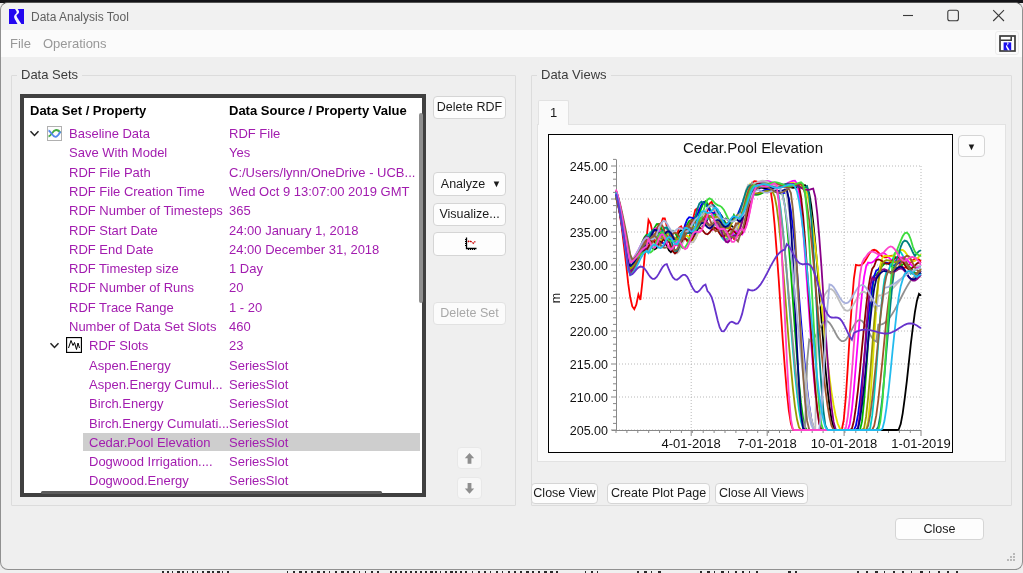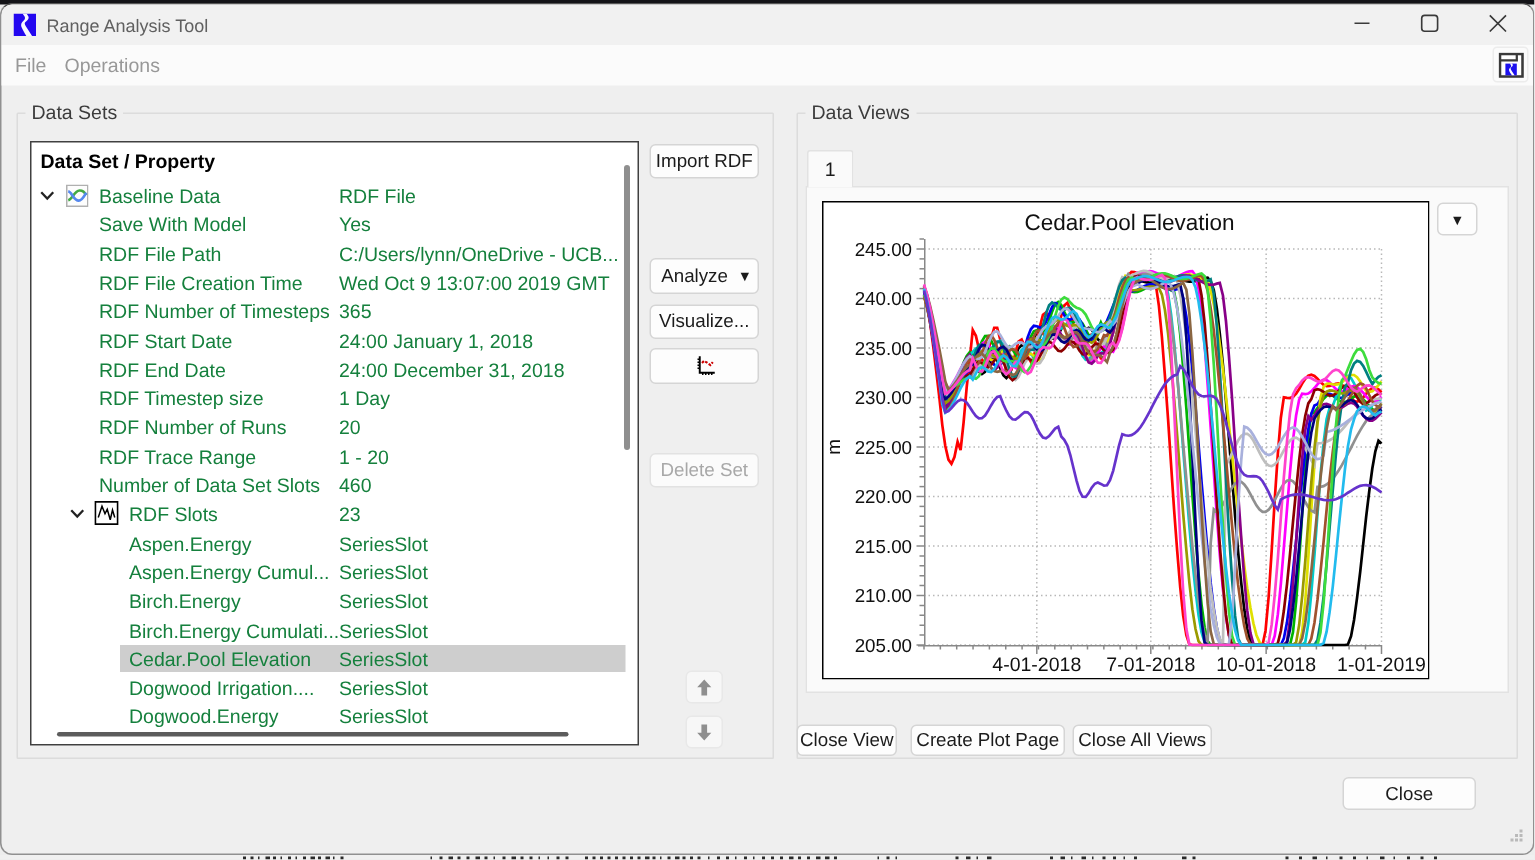--- a/index.html
+++ b/index.html
@@ -5,54 +5,55 @@
 body{font-family:"Liberation Sans",sans-serif;background:#ededed;position:relative}
 .abs{position:absolute}
 #win{position:absolute;left:0;top:2px;width:1023px;height:568px;background:#efefef;border:1px solid #909090;border-radius:8px;border-top-color:#555}
 #titlebar{position:absolute;left:1px;top:3px;width:1021px;height:27px;background:#f1f1f1;border-radius:7px 7px 0 0}
 #menubar{position:absolute;left:1px;top:30px;width:1021px;height:27px;background:#fbfbfb}
 .menu{position:absolute;top:36px;font-size:13px;color:#989898}
 .gb{position:absolute;border:1px solid #dcdcdc;border-radius:1px}
 .gbl{position:absolute;font-size:13px;color:#3c3c3c;background:#efefef;padding:0 4px;height:14px;line-height:14px}
 .btn{position:absolute;background:#fdfdfd;border:1px solid #d5d5d5;border-radius:4px;font-size:12.5px;color:#1b1b1b;text-align:center}
 .btn.dis{color:#a8a8a8;border-color:#e2e2e2;background:#fbfbfb}
-#tree{position:absolute;left:20px;top:94px;width:406px;height:403px;background:#fff;border:1px solid #404040}
-.trow{position:absolute;height:19px;font-size:13px;color:#15803d;white-space:nowrap}
+#tree{position:absolute;left:20px;top:94px;width:406px;height:403px;background:#fff;border:4px solid #404040}
+.trow{position:absolute;height:19px;font-size:13px;color:#a21caf;white-space:nowrap}
 .hdr{font-weight:bold;font-size:13px;color:#000;position:absolute;white-space:nowrap}
 </style></head><body>
 <div class="abs" style="left:0;top:0;width:1023px;height:3px;background:#141418"></div>
 <div id="win"></div>
 <div id="titlebar"></div>
 <div id="menubar"></div>
 
 <svg class="abs" style="left:9px;top:9px" width="15" height="15" viewBox="0 0 16 16">
   <rect x="0" y="0" width="16" height="16" fill="#2307f0"></rect>
   <path d="M6.4,0 L9.2,0 C10.8,1.9 11.4,3.3 10.0,4.7 C8.7,6.0 7.9,6.4 8.0,7.3 C8.1,8.4 9.4,10.0 10.6,11.9 L13.2,16 L9.1,16 C7.7,13.4 6.3,11.3 5.6,9.4 C5.0,7.6 5.9,6.3 7.1,5.2 C8.3,4.1 8.5,3.3 7.8,2.0 C7.5,1.4 6.8,0.6 6.4,0 Z" fill="#f7f7ff"></path>
 </svg>
-<div class="abs" style="left:31px;top:10px;font-size:12px;color:#606060">Range Analysis Tool</div>
+<div class="abs" style="left:31px;top:10px;font-size:12px;color:#606060">Data Analysis Tool</div>
 <svg class="abs" style="left:900px;top:9px" width="108" height="13" viewBox="0 0 108 13">
   <line x1="3" y1="6.5" x2="13" y2="6.5" stroke="#3a3a3a" stroke-width="1.1"></line>
   <rect x="47.8" y="1.2" width="10.6" height="10.6" fill="none" stroke="#3a3a3a" stroke-width="1.1" rx="2"></rect>
   <path d="M93.2,1.2 L104,12 M104,1.2 L93.2,12" stroke="#3a3a3a" stroke-width="1.1"></path>
 </svg>
 
 <div class="menu" style="left:10px">File</div>
 <div class="menu" style="left:43px">Operations</div>
 <div class="abs" style="left:995px;top:31px;width:24px;height:24px;border:1px solid #ececec;border-radius:3px"></div>
 <svg class="abs" style="left:999px;top:35px" width="17" height="17" viewBox="0 0 17 17">
   <rect x="1" y="1" width="15" height="15" fill="#fff" stroke="#3a3a3a" stroke-width="1.7"></rect>
   <path d="M1.5,5.3 L12.2,5.3 L12.2,1.5" fill="none" stroke="#3a3a3a" stroke-width="1.5"></path>
   <rect x="4.6" y="7.4" width="7.6" height="7.8" fill="#1c10ee"></rect>
   <path d="M7.6,7.4 L9.0,7.4 C9.6,8.2 9.8,8.8 9.1,9.4 C8.5,9.9 8.0,10.2 8.1,10.8 C8.2,11.4 8.8,12.1 9.4,13.1 L10.7,15.2 L8.9,15.2 C8.2,14 7.4,13 7.1,12.1 C6.8,11.2 7.3,10.6 7.8,10.1 C8.4,9.6 8.6,9.2 8.4,8.6 C8.2,8.2 7.9,7.8 7.6,7.4 Z" fill="#fff"></path>
 </svg>
 
 <div class="gb" style="left:11px;top:75px;width:505px;height:431px"></div>
 <div class="gbl" style="left:17px;top:68px">Data Sets</div>
 <div id="tree">
   <div class="hdr" style="left:6px;top:5px">Data Set / Property</div>
+  <div class="hdr" style="left:205px;top:5px">Data Source / Property Value</div>
   <div id="rows">
       <div class="trow" style="left:0;top:26.0px;width:404px">
         <svg class="abs" style="left:5px;top:4px" width="11" height="11" viewBox="0 0 11 11">
           <path d="M1.5,3.2 L5.5,7.4 L9.5,3.2" fill="none" stroke="#222" stroke-width="1.5"></path>
         </svg>
         <svg class="abs" style="left:23px;top:2px" width="15" height="15" viewBox="0 0 15 15">
           <rect x="0.5" y="0.5" width="14" height="14" fill="#fdfdfd" stroke="#b0b0b0"></rect>
           <path d="M1.5,10.5 C4.5,9.8 5.5,4.2 9,4 C11,3.9 12.5,5.2 13.5,7" fill="none" stroke="#44aa44" stroke-width="1.8"></path>
           <path d="M1.5,4.5 C4,5 5,10.6 8.5,10.8 C10.8,10.9 12.2,7.5 13.5,5.5" fill="none" stroke="#5588ee" stroke-width="1.8"></path>
         </svg>
@@ -137,21 +138,21 @@
       </div>
 <div class="trow" style="left:0;top:373.4px;width:404px">
         <span class="abs" style="left:65px;top:2px">Dogwood.Energy</span>
         <span class="abs" style="left:205px;top:2px">SeriesSlot</span>
       </div>
     </div>
   <div class="abs" style="left:395px;top:15px;width:4px;height:190px;background:#8f8f8f;border-radius:2px"></div>
   <div class="abs" style="left:17px;top:393px;width:341px;height:3px;background:#5c5c5c;border-radius:2px"></div>
 </div>
 
-<div class="btn" style="left:433px;top:96px;width:73px;height:23px;line-height:21px">Import RDF</div>
+<div class="btn" style="left:433px;top:96px;width:73px;height:23px;line-height:21px">Delete RDF</div>
 <div class="btn" style="left:433px;top:172px;width:73px;height:24px;line-height:22px">Analyze <span style="font-size:9.5px;position:relative;top:-1px;left:3px">▼</span></div>
 <div class="btn" style="left:433px;top:203px;width:73px;height:23px;line-height:21px">Visualize...</div>
 <div class="btn" style="left:433px;top:232px;width:73px;height:24px">
   <svg width="14" height="14" viewBox="0 0 14 14" style="margin-top:4px">
     <path d="M3.5,0.5 L3.5,11.5 L13.5,11.5" stroke="#000" stroke-width="1.3" fill="none"></path>
     <path d="M2,2.5 h1.5 M2,4.5 h1.5 M2,6.5 h1.5 M2,8.5 h1.5 M5.5,13 v-1.5 M7.5,13 v-1.5 M9.5,13 v-1.5 M11.5,13 v-1.5" stroke="#000" stroke-width="1"></path>
     <path d="M5,5 L6.3,3.6 L8.4,4.8 L10.6,6.4 L12.2,4.4" stroke="#cc0000" stroke-width="1.4" fill="none" stroke-dasharray="1.8,1"></path>
   </svg>
 </div>
 <div class="btn dis" style="left:433px;top:302px;width:73px;height:23px;line-height:21px">Delete Set</div>

